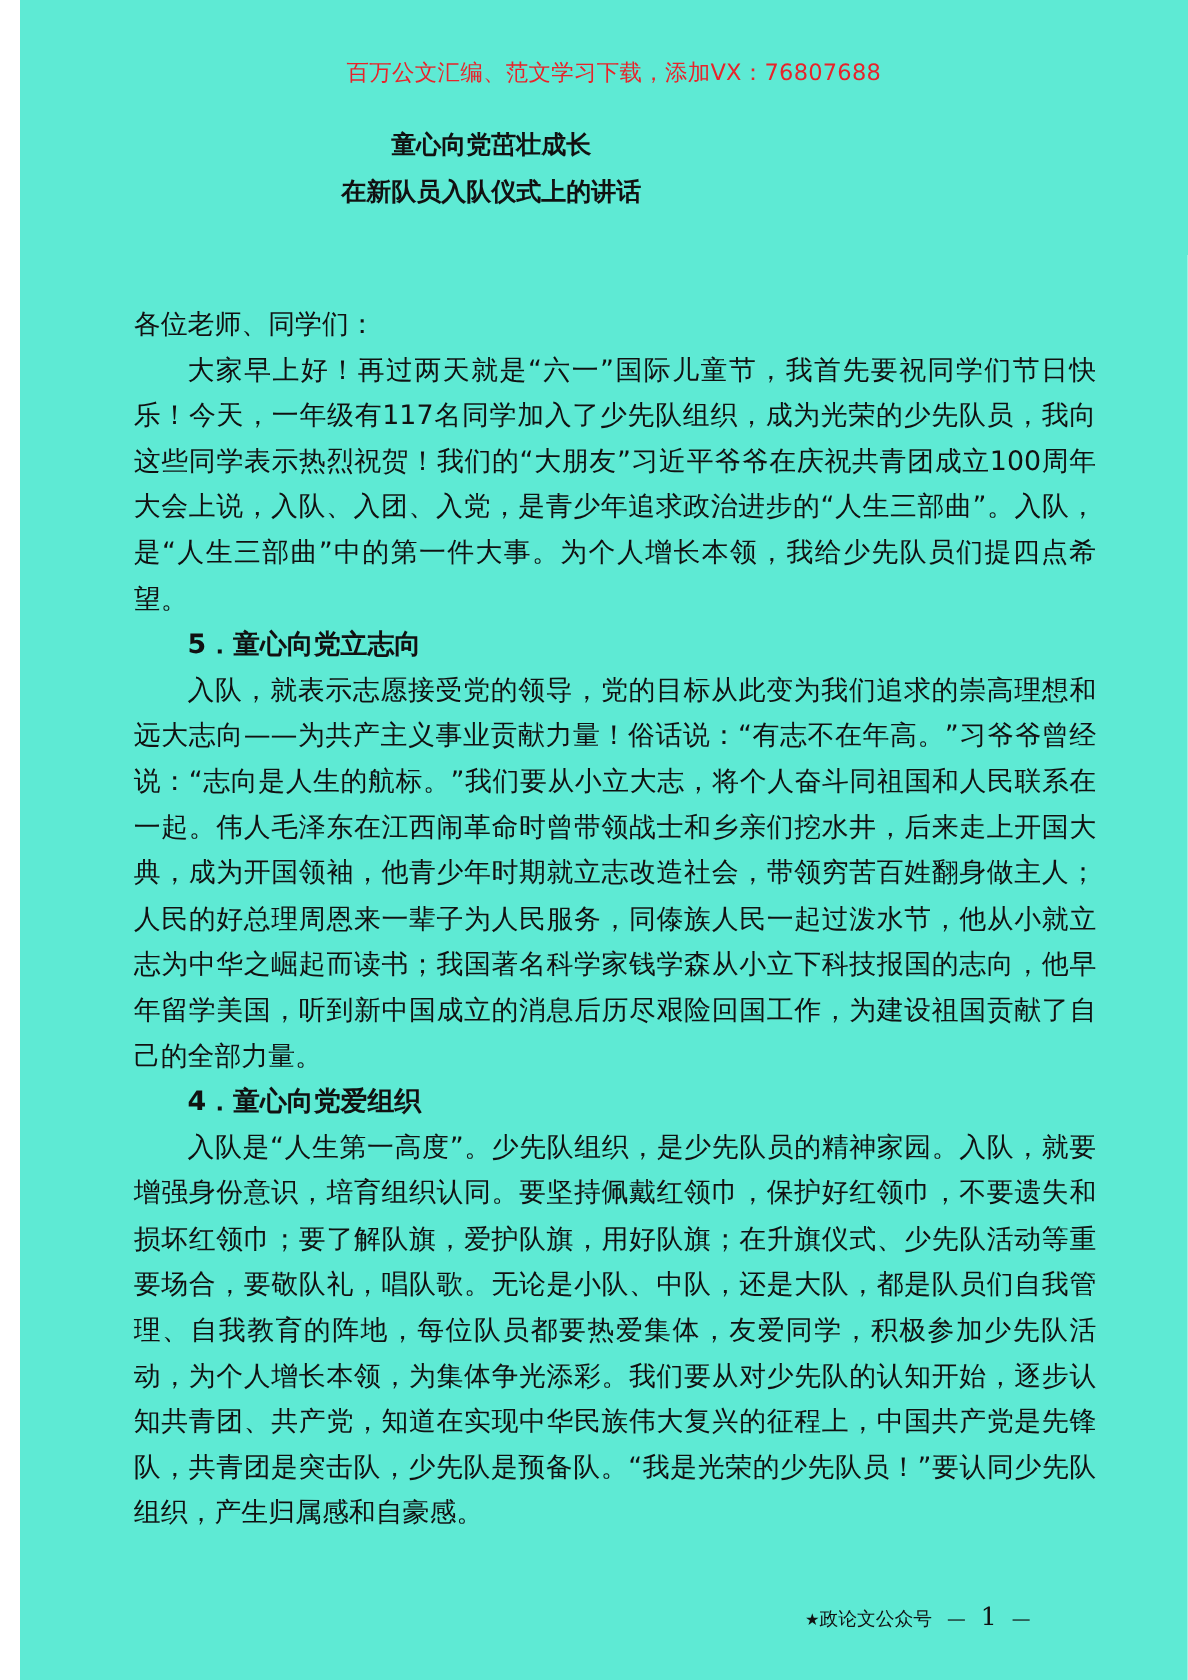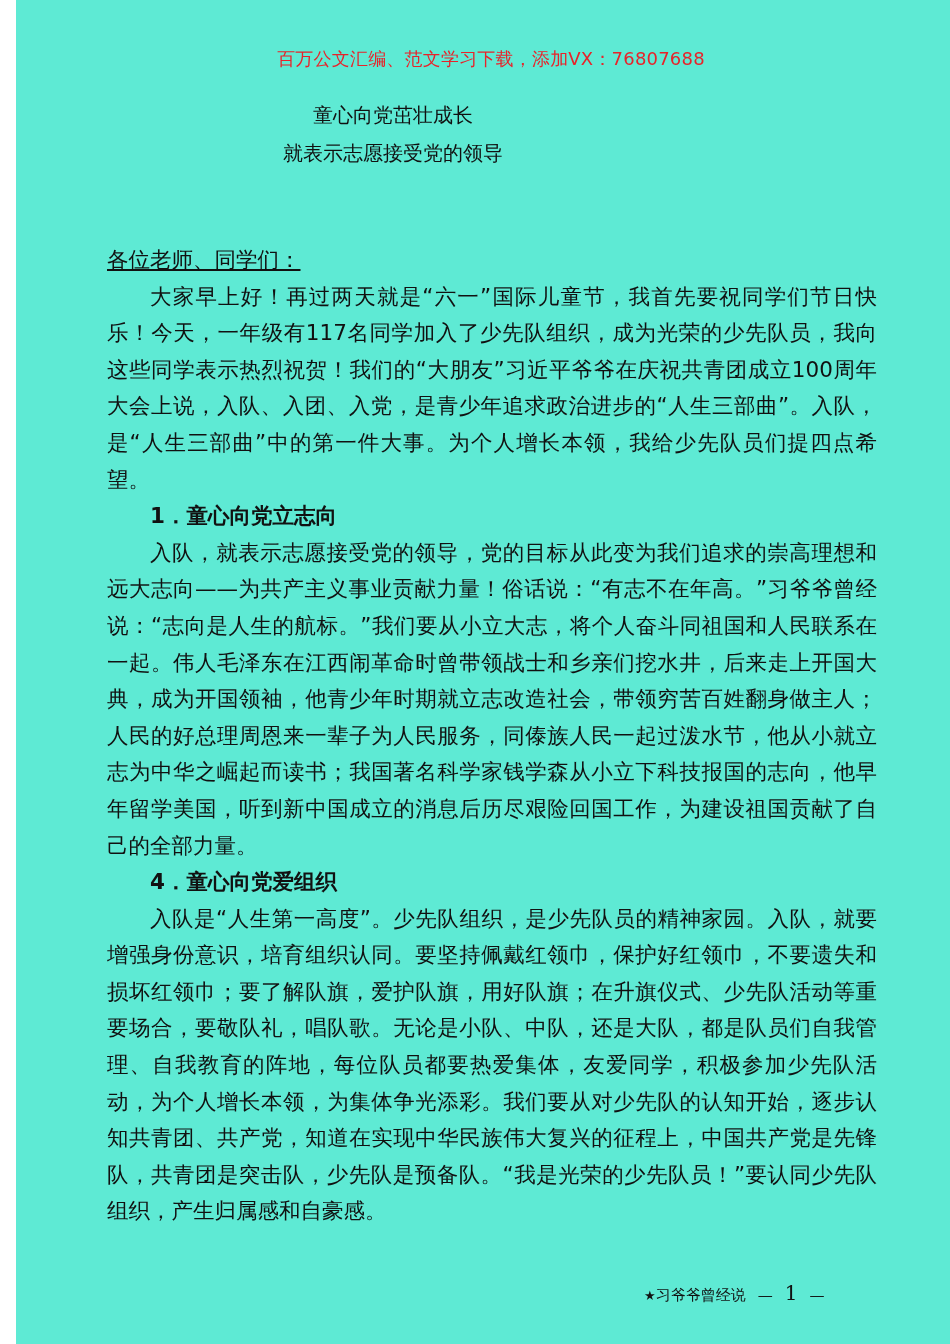--- a/index.html
+++ b/index.html
@@ -1,53 +1,53 @@
 <!DOCTYPE html>
 <html><head>
 <meta charset="utf-8">
 <style>
   html, body { margin: 0; padding: 0; background: #ffffff; }
   body { width: 950px; height: 1344px; position: relative; overflow: hidden;
          font-family: "DejaVu Sans", "Liberation Sans", sans-serif; color: #111; }
   .page { position: absolute; left: 16px; top: 0; width: 950px; height: 1344px; background: #5eead4; }
   .banner { position: absolute; top: 45px; left: 0; width: 950px; text-align: center;
             font-size: 18px; line-height: 28px; color: #e8232a; letter-spacing: 0.2px; }
-  .title-block { position: absolute; top: 96px; left: 0; width: 754px; text-align: center; }
+  .title-block { position: absolute; top: 96px; left: 0; width: 754px; text-align: center; font-weight: bold; }
   .title-line { font-size: 20px; line-height: 38px; color: #111; }
   .body { position: absolute; top: 242px; left: 91px; width: 770px;
           font-size: 21.5px; line-height: 36.6px; color: #111; text-align: justify; }
   .para { margin: 0; text-indent: 2em; }
-  .greeting { margin: 0; text-indent: 0; text-decoration: underline; }
+  .greeting { margin: 0; text-indent: 0; }
   .heading { margin: 0; text-indent: 2em; font-weight: bold; }
   .footer { position: absolute; top: 1281px; left: 628px; font-size: 15px; line-height: 24px;
             color: #111; white-space: nowrap; }
   .footer .star { font-size: 13px; }
   .footer .dash { font-family: "DejaVu Serif", "Liberation Serif", serif; margin-left: 12px; }
   .footer .pnum { font-family: "DejaVu Serif", "Liberation Serif", serif; font-size: 20px; margin: 0 12px; }
 </style>
 </head>
 <body>
 
 <div class="page">
 
   <div class="banner">百万公文汇编、范文学习下载，添加VX：76807688</div>
 
   <div class="title-block">
     <div class="title-line">童心向党茁壮成长</div>
-    <div class="title-line">就表示志愿接受党的领导</div>
+    <div class="title-line">在新队员入队仪式上的讲话</div>
   </div>
 
   <div class="body">
     <p class="greeting">各位老师、同学们：</p>
     <p class="para">大家早上好！再过两天就是“六一”国际儿童节，我首先要祝同学们节日快乐！今天，一年级有117名同学加入了少先队组织，成为光荣的少先队员，我向这些同学表示热烈祝贺！我们的“大朋友”习近平爷爷在庆祝共青团成立100周年大会上说，入队、入团、入党，是青少年追求政治进步的“人生三部曲”。入队，是“人生三部曲”中的第一件大事。为个人增长本领，我给少先队员们提四点希望。</p>
 
-    <p class="heading">1．童心向党立志向</p>
+    <p class="heading">5．童心向党立志向</p>
     <p class="para">入队，就表示志愿接受党的领导，党的目标从此变为我们追求的崇高理想和远大志向——为共产主义事业贡献力量！俗话说：“有志不在年高。”习爷爷曾经说：“志向是人生的航标。”我们要从小立大志，将个人奋斗同祖国和人民联系在一起。伟人毛泽东在江西闹革命时曾带领战士和乡亲们挖水井，后来走上开国大典，成为开国领袖，他青少年时期就立志改造社会，带领穷苦百姓翻身做主人；人民的好总理周恩来一辈子为人民服务，同傣族人民一起过泼水节，他从小就立志为中华之崛起而读书；我国著名科学家钱学森从小立下科技报国的志向，他早年留学美国，听到新中国成立的消息后历尽艰险回国工作，为建设祖国贡献了自己的全部力量。</p>
 
     <p class="heading">4．童心向党爱组织</p>
     <p class="para">入队是“人生第一高度”。少先队组织，是少先队员的精神家园。入队，就要增强身份意识，培育组织认同。要坚持佩戴红领巾，保护好红领巾，不要遗失和损坏红领巾；要了解队旗，爱护队旗，用好队旗；在升旗仪式、少先队活动等重要场合，要敬队礼，唱队歌。无论是小队、中队，还是大队，都是队员们自我管理、自我教育的阵地，每位队员都要热爱集体，友爱同学，积极参加少先队活动，为个人增长本领，为集体争光添彩。我们要从对少先队的认知开始，逐步认知共青团、共产党，知道在实现中华民族伟大复兴的征程上，中国共产党是先锋队，共青团是突击队，少先队是预备队。“我是光荣的少先队员！”要认同少先队组织，产生归属感和自豪感。</p>
   </div>
 
   <div class="footer">
-    <span class="star">★</span><span>习爷爷曾经说</span><span class="dash">—</span><span class="pnum">1</span><span class="dash-r" style="font-family:'DejaVu Serif','Liberation Serif',serif;">—</span>
+    <span class="star">★</span><span>政论文公众号</span><span class="dash">—</span><span class="pnum">1</span><span class="dash-r" style="font-family:'DejaVu Serif','Liberation Serif',serif;">—</span>
   </div>
 
 </div>
 
 </body></html>

